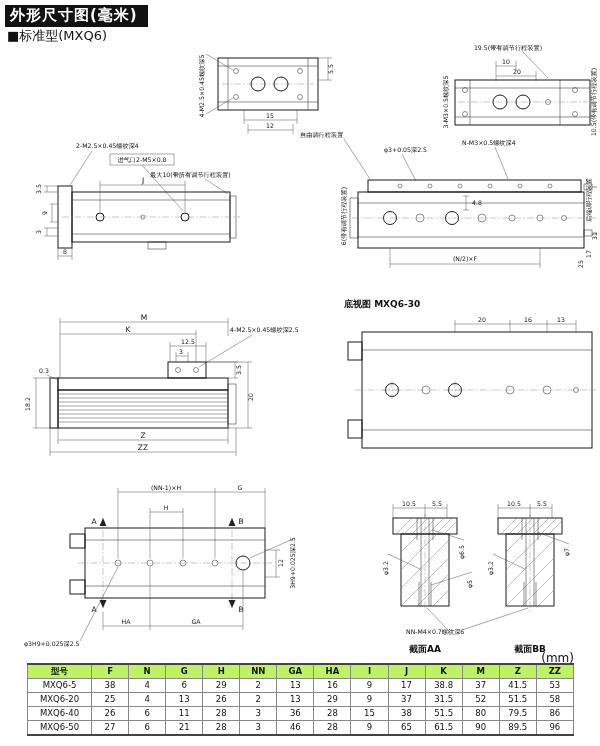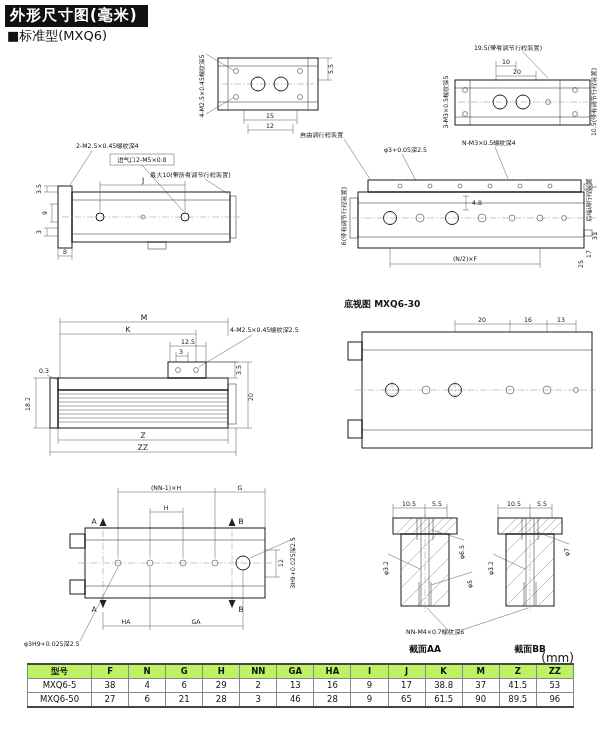--- a/index.html
+++ b/index.html
@@ -310,20 +310,52 @@
         <td>13</td>
         <td>16</td>
         <td>9</td>
         <td>17</td>
         <td>38.8</td>
         <td>37</td>
         <td>41.5</td>
         <td>53</td>
       </tr>
       <tr>
+        <td>MXQ6-20</td>
+        <td>25</td>
+        <td>4</td>
+        <td>13</td>
+        <td>26</td>
+        <td>2</td>
+        <td>13</td>
+        <td>29</td>
+        <td>9</td>
+        <td>37</td>
+        <td>31.5</td>
+        <td>52</td>
+        <td>51.5</td>
+        <td>58</td>
+      </tr>
+      <tr>
+        <td>MXQ6-40</td>
+        <td>26</td>
+        <td>6</td>
+        <td>11</td>
+        <td>28</td>
+        <td>3</td>
+        <td>36</td>
+        <td>28</td>
+        <td>15</td>
+        <td>38</td>
+        <td>51.5</td>
+        <td>80</td>
+        <td>79.5</td>
+        <td>86</td>
+      </tr>
+      <tr>
         <td>MXQ6-50</td>
         <td>27</td>
         <td>6</td>
         <td>21</td>
         <td>28</td>
         <td>3</td>
         <td>46</td>
         <td>28</td>
         <td>9</td>
         <td>65</td>

